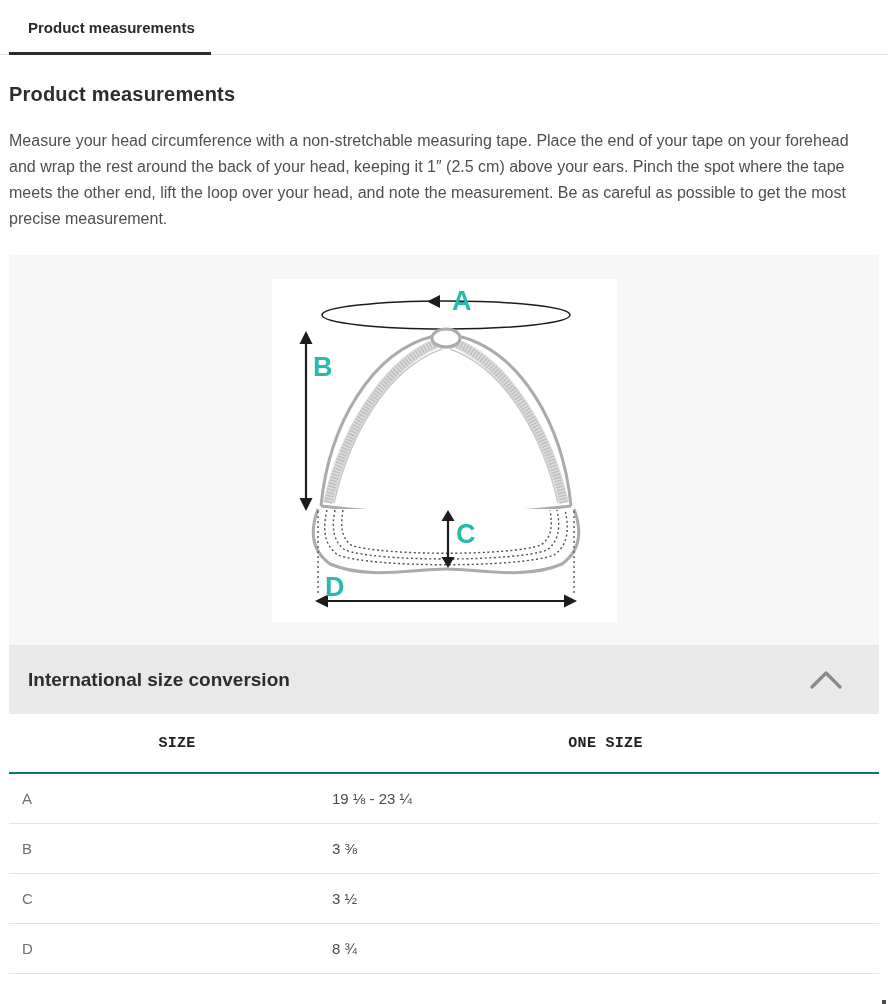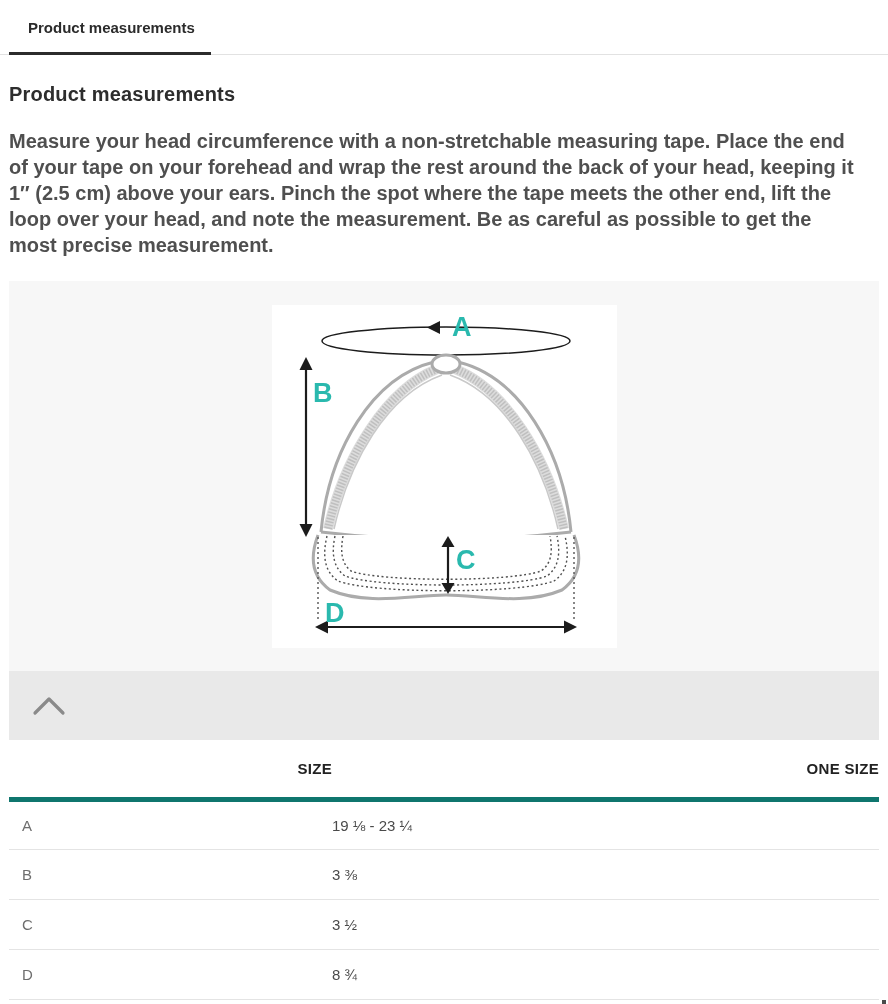--- a/index.html
+++ b/index.html
@@ -5,35 +5,35 @@
   * { margin:0; padding:0; box-sizing:border-box; }
   html,body { width:888px; background:#fff; font-family:"Liberation Sans", sans-serif; color:#2d2d2d; }
   body { position:relative; height:1004px; overflow:hidden; }
 
   
   .tabs { padding-top:18px; border-bottom:1px solid #e2e2e2; margin:0; }
   .tab { display:inline-block; margin-left:9px; padding:0 16px 16px 19px; font-size:15px; font-weight:bold; color:#2b2b2b; border-bottom:3px solid #2b2b2b; position:relative; top:1px; cursor:pointer; }
 
   
   h1.page-title { font-size:20px; font-weight:bold; color:#2d2d2d; margin:28px 9px 0 9px; letter-spacing:0.2px; }
-  p.description { margin:22px 9px 0 9px; width:852px; font-size:20px; line-height:26px; color:#4f4f4f;font-weight:bold; }
+  p.description { margin:22px 9px 0 9px; width:852px; font-size:16px; line-height:26px; color:#4f4f4f; }
 
   
   .diagram-panel { margin:23px 9px 0 9px; height:390px; background:#f7f7f7; display:flex; align-items:center; justify-content:center; }
   .diagram-card { width:345px; height:343px; background:#ffffff; }
   .diagram-card svg { display:block; }
 
   
   .section-header { margin:0 9px; height:69px; background:#e9e9e9; display:flex; align-items:center; justify-content:space-between; padding:0 32px 0 19px; cursor:pointer; }
   .section-title { font-size:19px; font-weight:bold; color:#2d2d2d; }
   .chevron-btn { background:none; border:none; cursor:pointer; padding:4px; line-height:0; }
 
   
   table.size-table { width:870px; margin:0 9px; border-collapse:collapse; }
-  table.size-table th { text-align:right; font-size:15px; font-weight:bold; color:#222; height:59px; vertical-align:middle; border-bottom:5px solid #0f766e; letter-spacing:0.3px; }
+  table.size-table th { text-align:center; font-size:15px; font-weight:bold; color:#222; height:59px; vertical-align:middle; border-bottom:2px solid #0f766e; letter-spacing:0.3px;font-family:Liberation Mono, monospace; }
   table.size-table td { font-size:15px; height:50px; vertical-align:middle; border-bottom:1px solid #e4e4e4; }
   table.size-table th:first-child, table.size-table td:first-child { width:323px; padding-left:13px; }
   td.cell-size { color:#6e6e6e; }
   td.cell-value { color:#4a4a4a;margin-top:24px; }
 
   .scrollbar-fragment { position:absolute; right:2px; bottom:0; width:4px; height:4px; background:#4a4a4a; }
 </style>
 </head>
 <body>
 
@@ -87,20 +87,21 @@
       <line x1="302" y1="232" x2="302" y2="316" stroke="#555" stroke-width="1.4" stroke-dasharray="2 3"></line>
       <line x1="52" y1="322" x2="296" y2="322" stroke="#1c1c1c" stroke-width="2.2"></line>
       <polygon points="43,322 56,315.5 56,328.5" fill="#1c1c1c"></polygon>
       <polygon points="305,322 292,315.5 292,328.5" fill="#1c1c1c"></polygon>
       <text x="53" y="317" font-size="27" font-weight="bold" fill="#2ab9ae" font-family="Liberation Sans, sans-serif">D</text>
     </svg>
   </div>
 </div>
 
 <div class="section-header">
+  <span class="section-title">International size conversion</span>
   <button class="chevron-btn" aria-label="collapse">
     <svg width="34" height="20" viewBox="0 0 34 20">
       <polyline points="3,17 17,3 31,17" fill="none" stroke="#8a8a8a" stroke-width="3.2" stroke-linecap="round" stroke-linejoin="round"></polyline>
     </svg>
   </button>
 </div>
 
 <table class="size-table">
   <thead>
     <tr>

